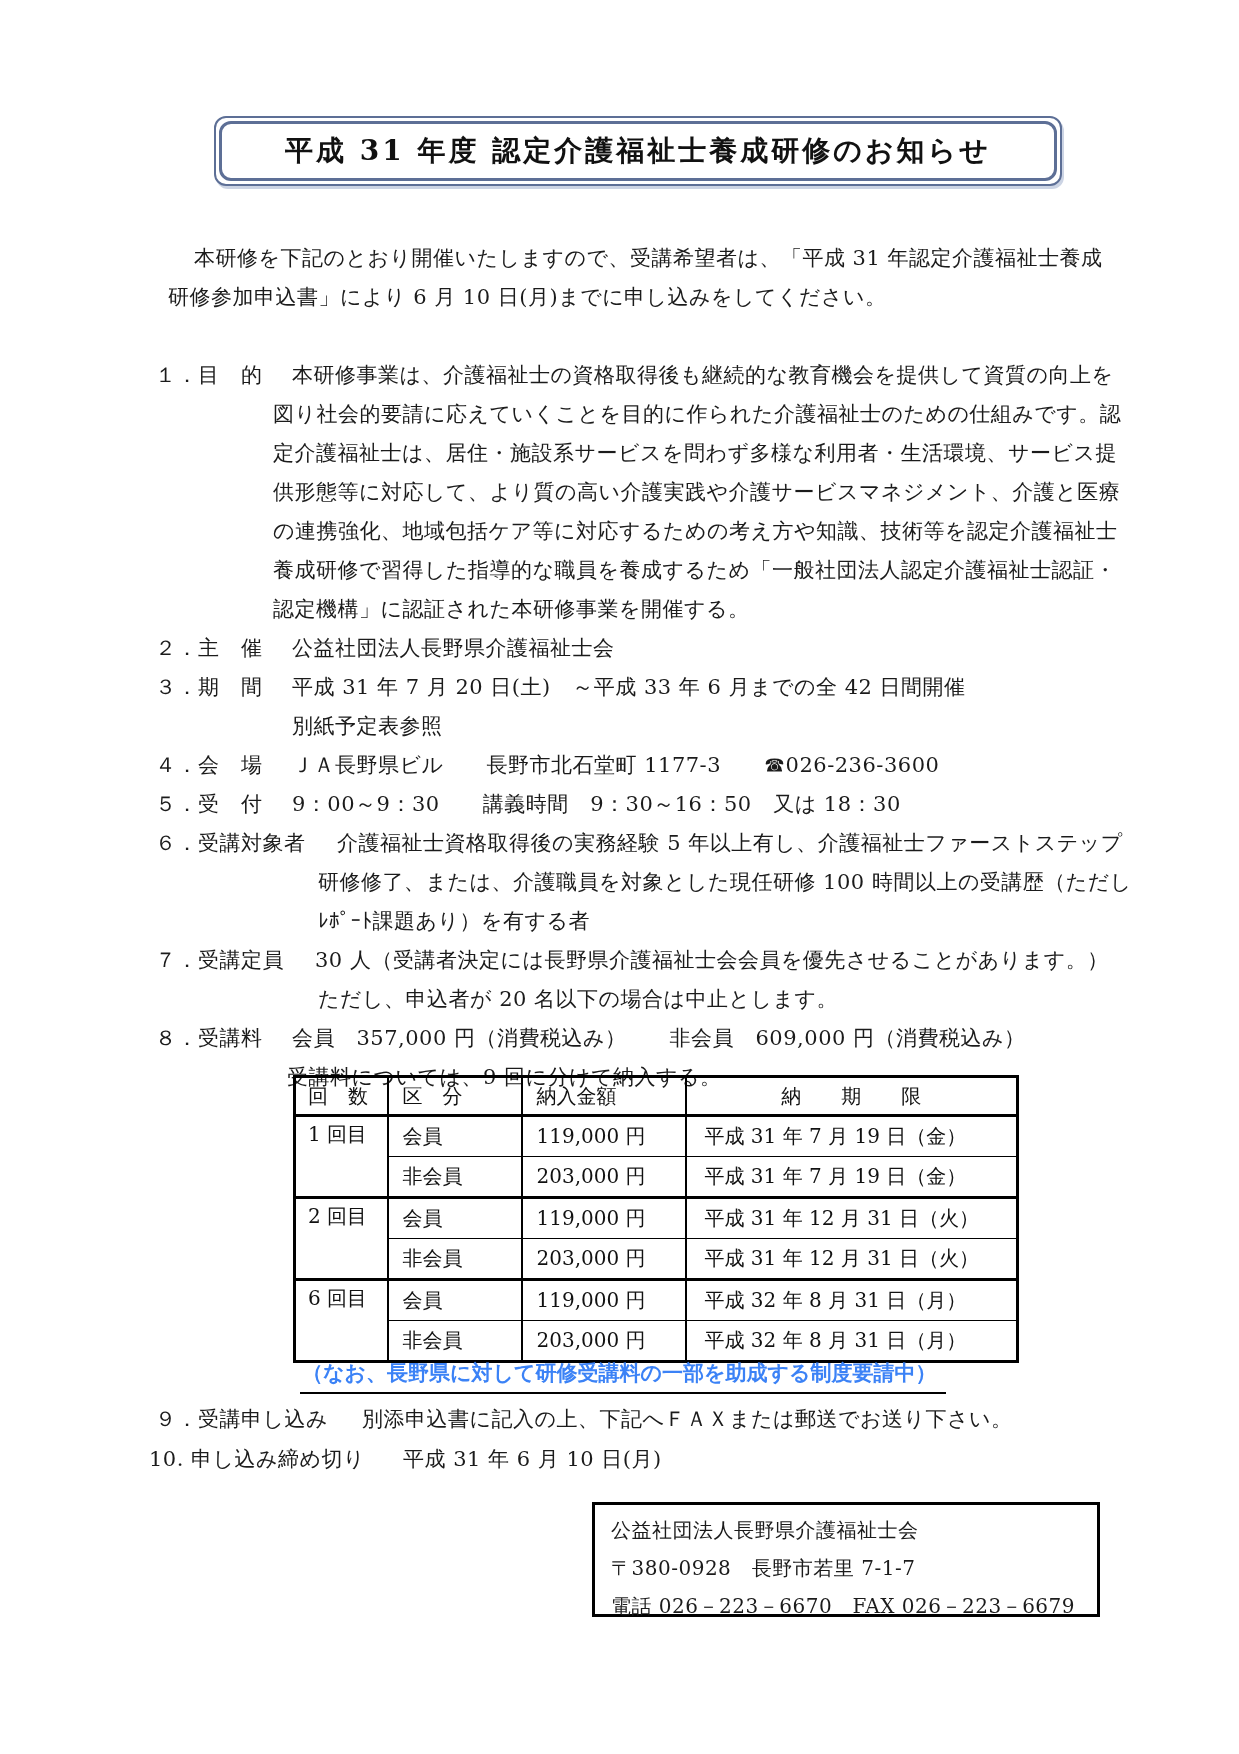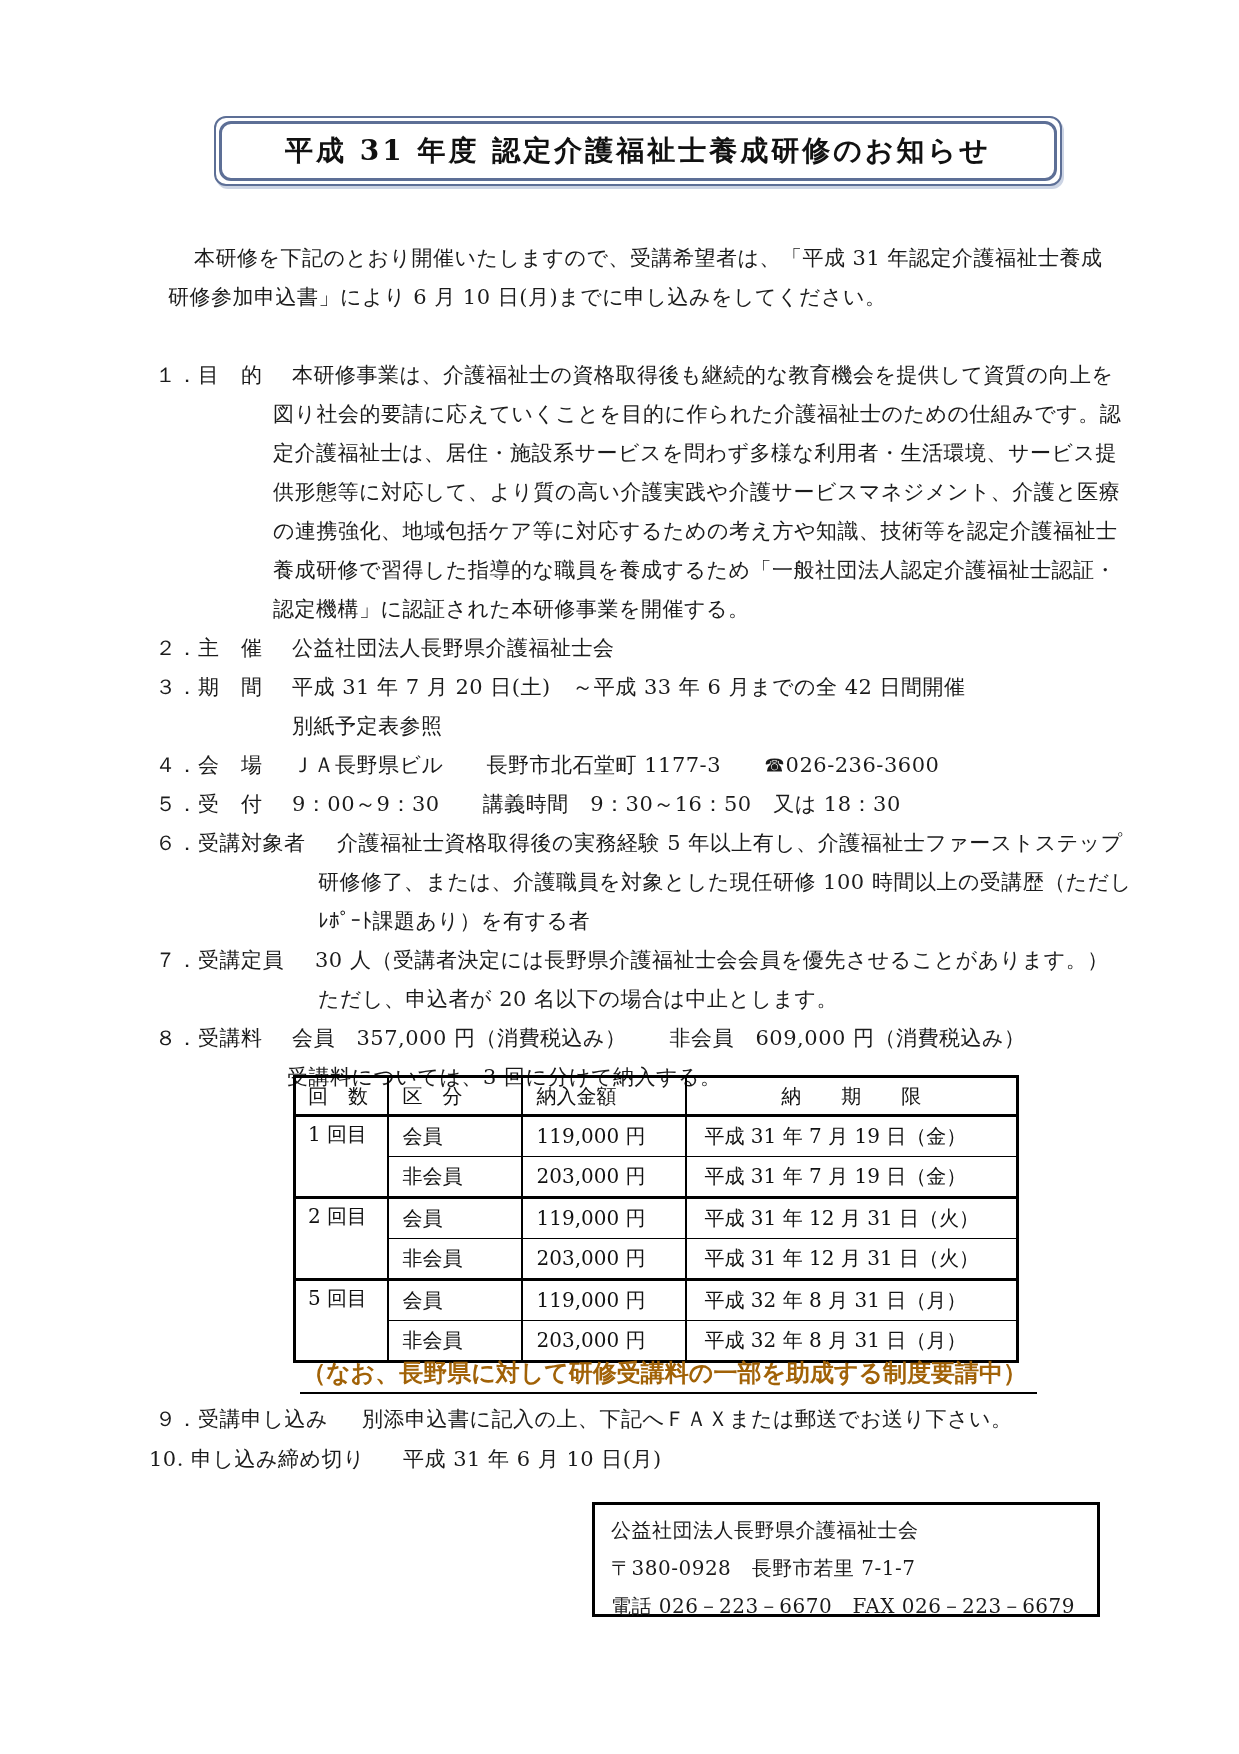--- a/index.html
+++ b/index.html
@@ -70,27 +70,27 @@
   .fee-table thead th { height: 36px; border-bottom: 3px solid #000; }
   .fee-table th.col-deadline { text-align: center; padding-left: 0; }
   .fee-table tbody td { height: 39px; }
   .fee-table tbody.group tr.sub > td { border-top: 1.5px solid #000; }
   .fee-table tbody.group + tbody.group tr:first-child > td { border-top: 3px solid #000; }
   .fee-table td.round { vertical-align: top; padding-top: 4px; padding-left: 12px; }
   .fee-table td.deadline { padding-left: 18px; }
   .table-note {
     position: absolute;
     left: 300px; top: 1353px;
-    font-size: 24px;
+    font-size: 21px;
     line-height: 39px;
     font-weight: bold;
     white-space: pre;
     border-bottom: 2.5px solid #000;
     padding: 0 10px 0 2px;
-    color: #a16207;
+    color: #3b82f6;
   }
   
   .contact-box {
     position: absolute;
     left: 592px; top: 1502px;
     width: 508px; height: 115px;
     border: 3px solid #000;
     box-sizing: border-box;
     padding: 6px 0 0 16px;
   }
@@ -141,21 +141,21 @@
   <div class="row" style="left:337px; top:824px;">介護福祉士資格取得後の実務経験 5 年以上有し、介護福祉士ファーストステップ</div>
   <div class="row" style="left:318px; top:863px;">研修修了、または、介護職員を対象とした現任研修 100 時間以上の受講歴（ただし</div>
   <div class="row" style="left:318px; top:902px;">ﾚﾎﾟｰﾄ課題あり）を有する者</div>
 
   <div class="row" style="left:155px; top:941px;">７．受講定員</div>
   <div class="row" style="left:315px; top:941px;">30 人（受講者決定には長野県介護福祉士会会員を優先させることがあります。）</div>
   <div class="row" style="left:318px; top:980px;">ただし、申込者が 20 名以下の場合は中止とします。</div>
 
   <div class="row" style="left:155px; top:1019px;">８．受講料</div>
   <div class="row" style="left:292px; top:1019px;">会員　357,000 円（消費税込み）　　非会員　609,000 円（消費税込み）</div>
-  <div class="row" style="left:287px; top:1058px;">受講料については、3 回に分けて納入する。</div>
+  <div class="row" style="left:287px; top:1058px;">受講料については、9 回に分けて納入する。</div>
 
   <table class="fee-table">
     <colgroup>
       <col style="width:93px">
         <col style="width:134px">
         <col style="width:164px">
         <col style="width:332px">
     </colgroup>
     <thead>
       <tr>
@@ -186,21 +186,21 @@
         <td class="deadline">平成 31 年 12 月 31 日（火）</td>
       </tr>
       <tr class="sub">
         <td>非会員</td>
         <td>203,000 円</td>
         <td class="deadline">平成 31 年 12 月 31 日（火）</td>
       </tr>
     </tbody>
     <tbody class="group">
       <tr>
-        <td class="round" rowspan="2">5 回目</td>
+        <td class="round" rowspan="2">6 回目</td>
         <td>会員</td>
         <td>119,000 円</td>
         <td class="deadline">平成 32 年 8 月 31 日（月）</td>
       </tr>
       <tr class="sub">
         <td>非会員</td>
         <td>203,000 円</td>
         <td class="deadline">平成 32 年 8 月 31 日（月）</td>
       </tr>
     </tbody>

